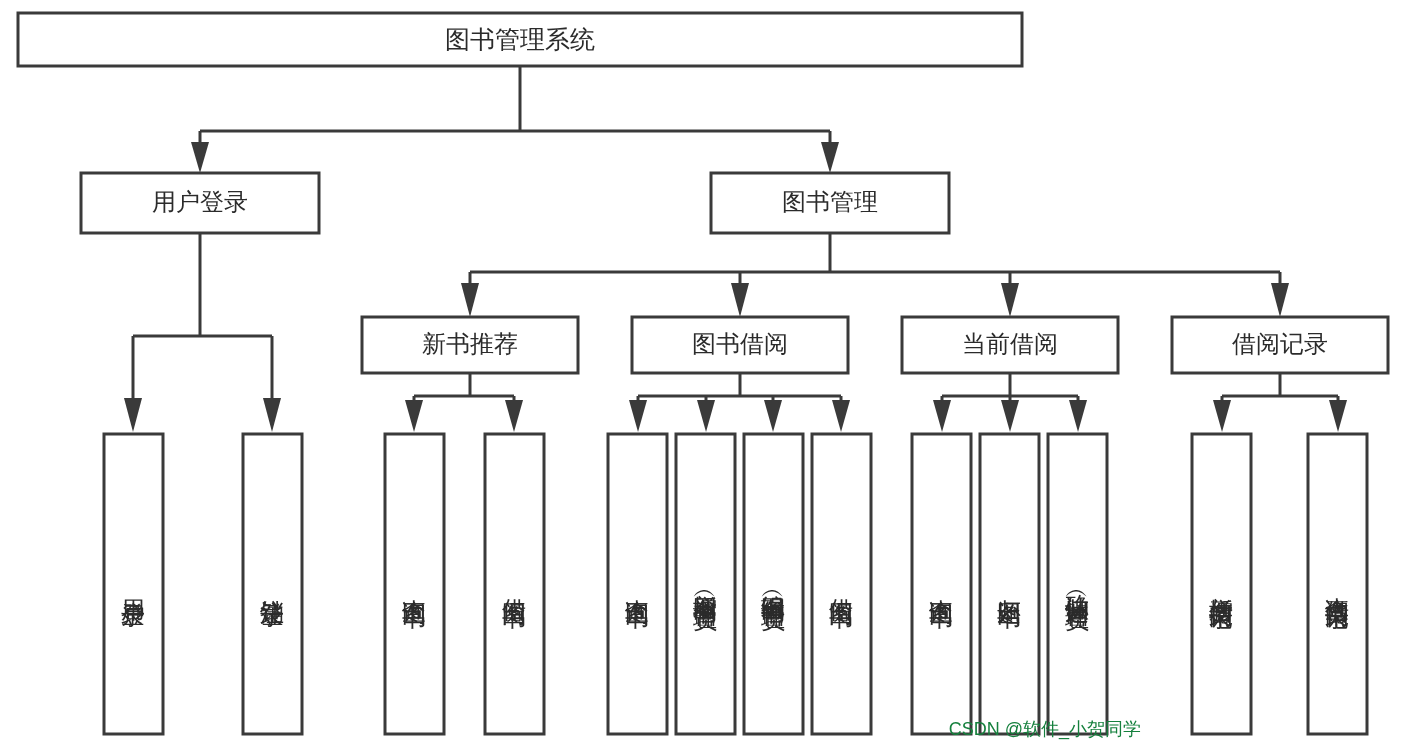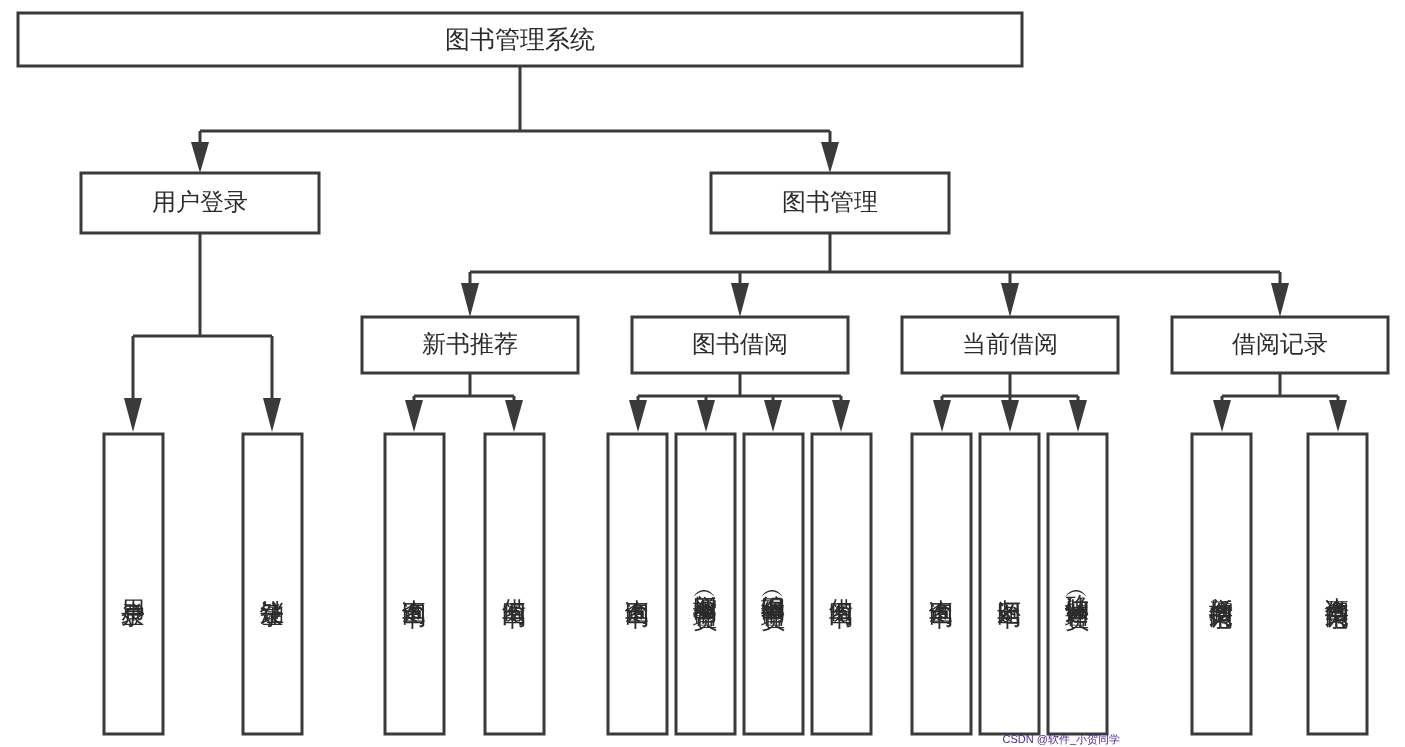--- a/index.html
+++ b/index.html
@@ -1,29 +1,29 @@
 <!DOCTYPE html>
 <html><head>
 <meta charset="utf-8">
 <style>
   html,body{margin:0;padding:0;background:#ffffff;}
   body{width:1405px;height:747px;font-family:"Liberation Sans","DejaVu Sans",sans-serif;overflow:hidden;}
-  #stage{position:relative;width:1130px;height:747px;background:#fff;}
+  #stage{position:relative;width:1130px;height:747px;background:#fff;padding-left:21px;}
   svg#diagram{position:absolute;left:0;top:0;width:1405px;height:747px;}
   .nodebox{fill:#ffffff;stroke:#3a3a3a;stroke-width:3;}
   .connector{fill:none;stroke:#3a3a3a;stroke-width:3;stroke-linecap:butt;}
   .arrowhead{fill:#3a3a3a;stroke:none;}
   .nodelabel{fill:#2b2b2b;font-family:"Liberation Sans","DejaVu Sans",sans-serif;font-size:24px;dominant-baseline:middle;text-anchor:middle;}
   .nodelabel.root{font-size:25px;}
   .vlabel{position:absolute;display:flex;align-items:center;justify-content:center;
           writing-mode:vertical-rl;text-orientation:upright;
           font-family:"Liberation Sans","DejaVu Sans",sans-serif;
           font-size:24px;line-height:1.05;color:#2b2b2b;letter-spacing:2px;
           white-space:nowrap;pointer-events:none;}
-  #watermark{position:absolute;right:10px;bottom:0;font-size:11px;color:#4c1d95;
+  #watermark{position:absolute;right:10px;bottom:6px;font-size:18px;color:#15803d;
              font-family:"Liberation Sans","DejaVu Sans",sans-serif;white-space:nowrap;}
 </style>
 </head>
 <body>
 
 <div id="stage">
 
   <svg id="diagram" viewBox="0 0 1405 747">
 
     <g>

